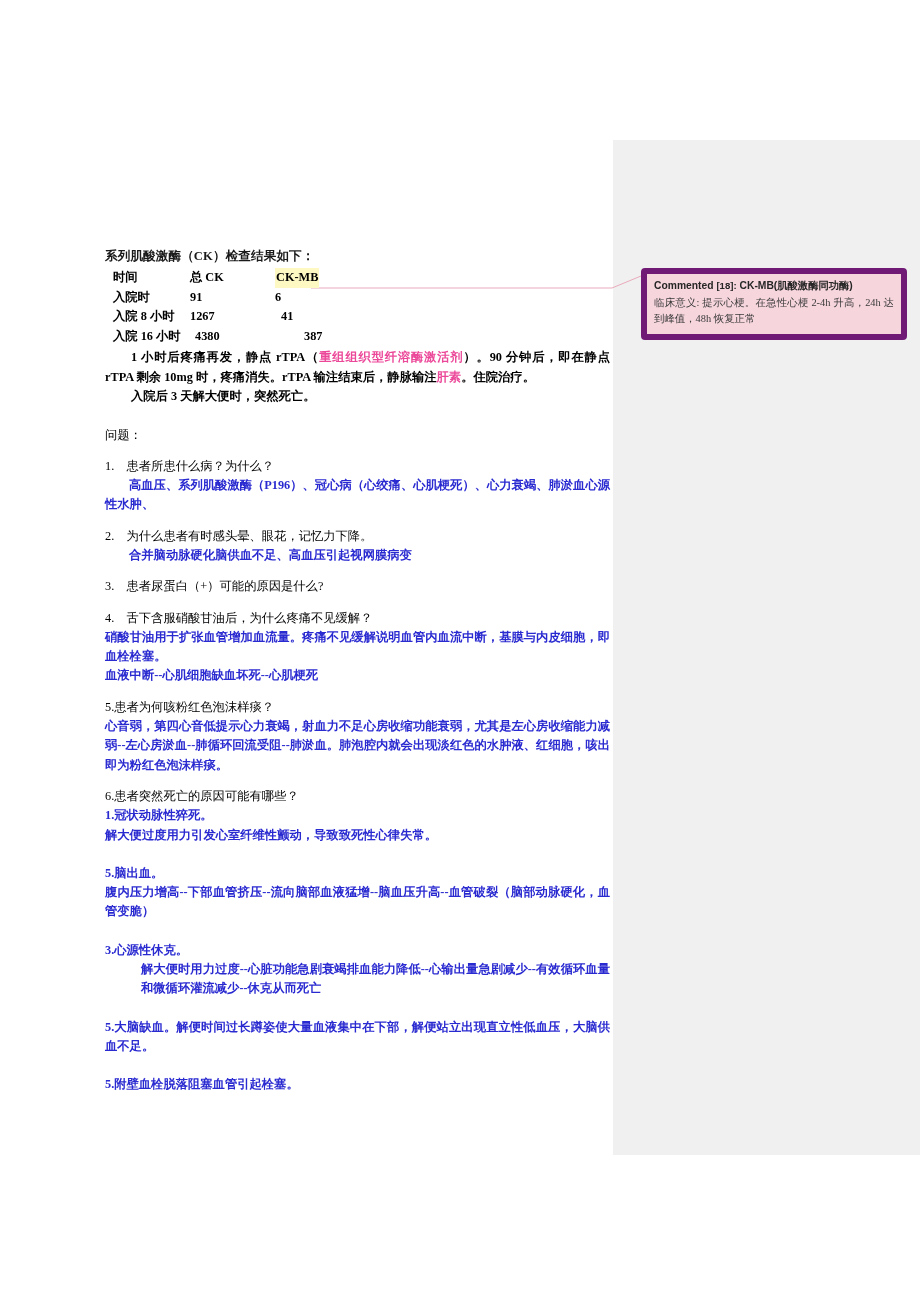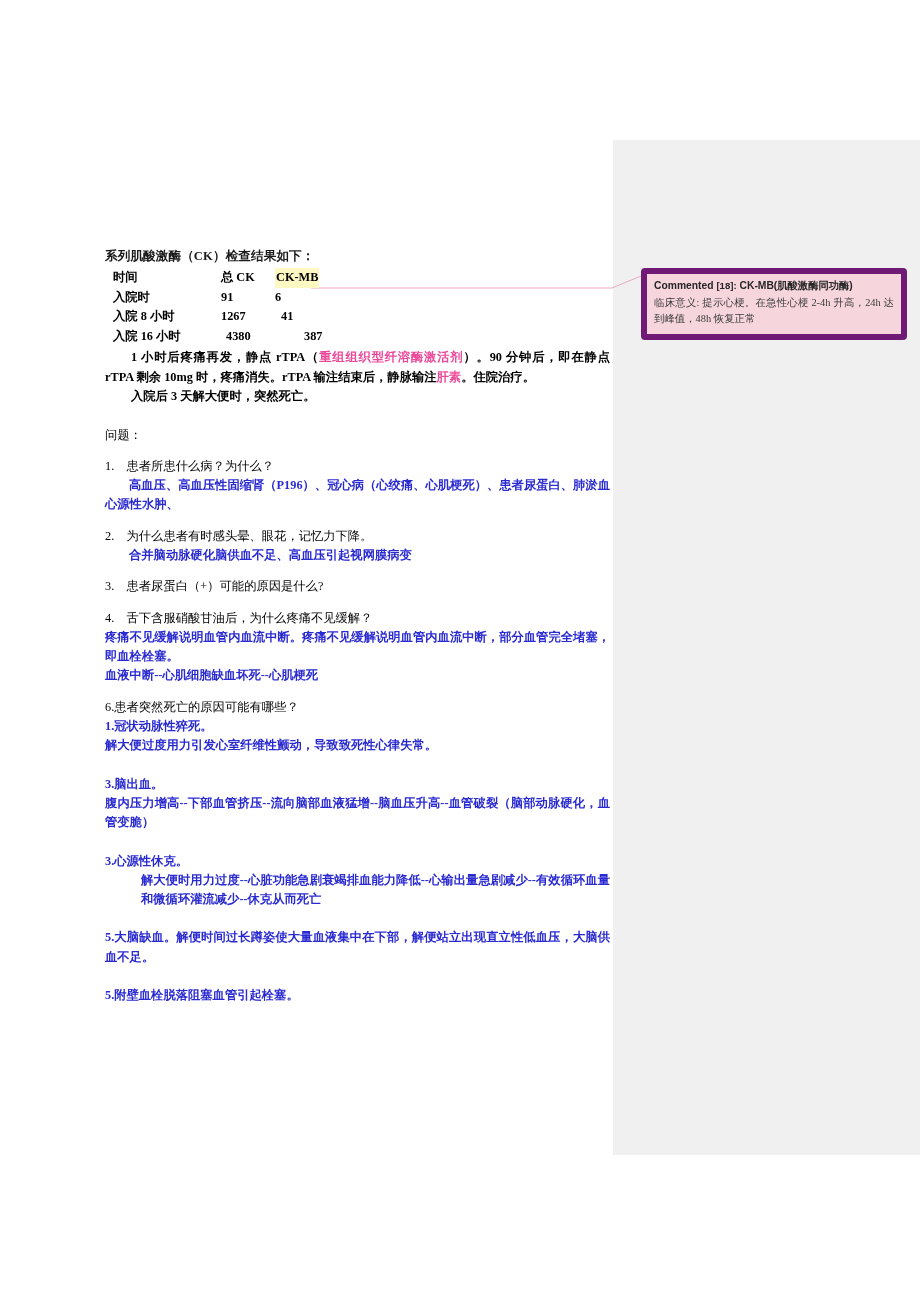--- a/index.html
+++ b/index.html
@@ -65,21 +65,21 @@
     position: relative;
   }
   .ck-row {
     height: 19.5px;
     line-height: 19.5px;
     font-size: 12.3px;
     position: relative;
     white-space: nowrap;
   }
   .ck-c0 { position: absolute; left: 8px;  font-weight: bold; }
-  .ck-c1 { position: absolute; left: 85px; font-weight: bold; margin-left: 31px; }
+  .ck-c1 { position: absolute; left: 85px; font-weight: bold; }
   .ck-c2 { position: absolute; left: 170px; font-weight: bold; }
   .ck-row.header .ck-c0,
   .ck-row.header .ck-c1 { font-weight: bold; }
 
   .hl-ckmb {
     background: #fef9c3;
     padding: 0 1px;
     font-weight: bold;
   }
 
@@ -195,52 +195,56 @@
     <p class="para indent b" style="margin-top:2px;"><span>1 小时后疼痛再发，静点 rTPA（</span><span class="red">重组组织型纤溶酶激活剂</span><span>）。90 分钟后，即在静点 rTPA 剩余 10mg 时，疼痛消失。rTPA 输注结束后，静脉输注</span><span class="red">肝素</span><span>。住院治疗。</span></p>
 
     <p class="para indent b">入院后 3 天解大便时，突然死亡。</p>
 
     <div class="spacer"></div>
 
     <div class="q-line">问题：</div>
 
     <div class="qa-block">
       <div class="q-line">1.　患者所患什么病？为什么？</div>
-      <p class="answer ind1">高血压、高血压性固缩肾（P196）、冠心病（心绞痛、心肌梗死）、患者尿蛋白、肺淤血心源性水肿、</p>
+      <p class="answer ind1">高血压、系列肌酸激酶（P196）、冠心病（心绞痛、心肌梗死）、心力衰竭、肺淤血心源性水肿、</p>
     </div>
 
     <div class="qa-block">
       <div class="q-line">2.　为什么患者有时感头晕、眼花，记忆力下降。</div>
       <p class="answer ind1">合并脑动脉硬化脑供血不足、高血压引起视网膜病变</p>
     </div>
 
     <div class="qa-block">
       <div class="q-line">3.　患者尿蛋白（+）可能的原因是什么?</div>
     </div>
 
     <div class="qa-block">
       <div class="q-line">4.　舌下含服硝酸甘油后，为什么疼痛不见缓解？</div>
-      <p class="answer">疼痛不见缓解说明血管内血流中断。疼痛不见缓解说明血管内血流中断，部分血管完全堵塞，即血栓栓塞。</p>
+      <p class="answer">硝酸甘油用于扩张血管增加血流量。疼痛不见缓解说明血管内血流中断，基膜与内皮细胞，即血栓栓塞。</p>
       <p class="answer">血液中断--心肌细胞缺血坏死--心肌梗死</p>
     </div>
 
+    <div class="qa-block">
+      <div class="q-line">5.患者为何咳粉红色泡沫样痰？</div>
+      <p class="answer">心音弱，第四心音低提示心力衰竭，射血力不足心房收缩功能衰弱，尤其是左心房收缩能力减弱--左心房淤血--肺循环回流受阻--肺淤血。肺泡腔内就会出现淡红色的水肿液、红细胞，咳出即为粉红色泡沫样痰。</p>
+    </div>
 
     <div class="qa-block">
       <div class="q-line">6.患者突然死亡的原因可能有哪些？</div>
     </div>
 
     <div>
       <p class="answer">1.冠状动脉性猝死。</p>
       <p class="answer">解大便过度用力引发心室纤维性颤动，导致致死性心律失常。</p>
     </div>
 
     <div class="spacer"></div>
 
     <div>
-      <p class="answer">3.脑出血。</p>
+      <p class="answer">5.脑出血。</p>
       <p class="answer">腹内压力增高--下部血管挤压--流向脑部血液猛增--脑血压升高--血管破裂（脑部动脉硬化，血管变脆）</p>
     </div>
 
     <div class="spacer"></div>
 
     <div>
       <p class="answer">3.心源性休克。</p>
       <p class="answer ind3">解大便时用力过度--心脏功能急剧衰竭排血能力降低--心输出量急剧减少--有效循环血量和微循环灌流减少--休克从而死亡</p>
     </div>
 

